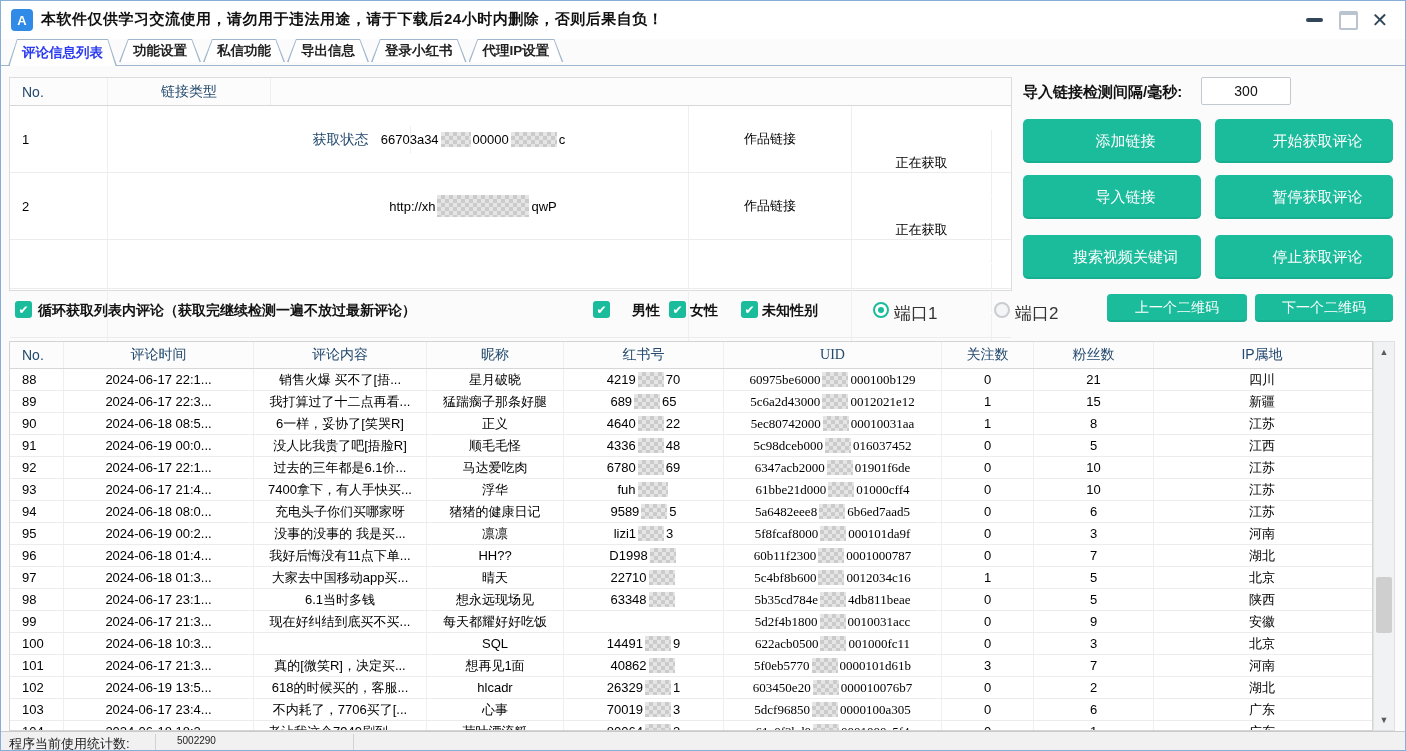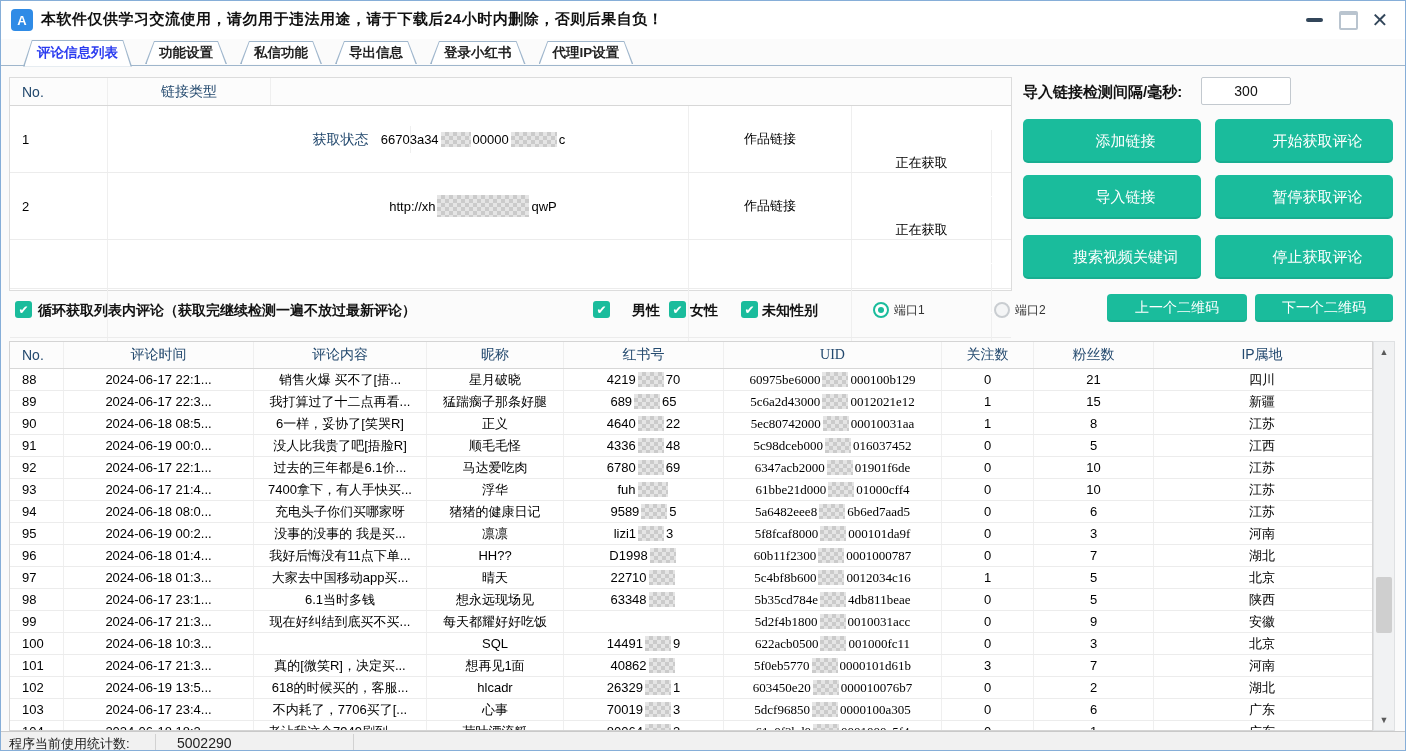--- a/index.html
+++ b/index.html
@@ -8,21 +8,21 @@
   .titlebar{position:absolute;left:0;top:0;width:100%;height:38px;background:#fff;}
   .appicon{position:absolute;left:10px;top:8px;width:22px;height:22px;background:#2f8be6;border-radius:4px;color:#fff;
     font-size:13px;font-weight:bold;display:flex;align-items:center;justify-content:center;}
   .apptitle{position:absolute;left:40px;top:9px;font-size:15px;font-weight:bold;color:#111;letter-spacing:.5px;}
   .winbtn{position:absolute;top:7px;width:26px;height:24px;display:flex;align-items:center;justify-content:center;cursor:pointer;}
   .btn-min{right:78px;} .btn-max{right:44px;} .btn-close{right:12px;}
   .glyph-min{width:17px;height:4px;background:#32465a;border-radius:2px;}
   .glyph-max{width:15px;height:13px;border:2px solid #b9c4cf;border-top-width:4px;border-radius:2px;background:#fff;}
   .glyph-close{font-size:20px;font-weight:bold;color:#32465a;line-height:1;}
   
-  .tabstrip{position:absolute;left:0;top:38px;width:100%;height:27px;display:flex;align-items:center;padding-left:22px;box-sizing:border-box;gap:11px;}
+  .tabstrip{position:absolute;left:0;top:38px;width:100%;height:27px;display:flex;align-items:flex-start;padding-left:7px;box-sizing:border-box;}
   .tabline{position:absolute;left:0;bottom:0;width:100%;height:1px;background:#9fb6cc;}
   .tab{position:relative;height:23px;padding:0 14px;margin-right:2px;display:flex;align-items:center;justify-content:center;cursor:pointer;z-index:1;}
   .tab::before{content:"";position:absolute;inset:0;background:#9fb6cc;clip-path:polygon(9px 0,calc(100% - 9px) 0,100% 100%,0 100%);}
   .tab::after{content:"";position:absolute;inset:1px 1.5px 0 1.5px;background:#fff;clip-path:polygon(8px 0,calc(100% - 8px) 0,100% 100%,0 100%);}
   .tab span{position:relative;z-index:2;font-size:13.5px;font-weight:600;color:#222;white-space:nowrap;}
   .tab.active{height:27px;margin-bottom:-1px;z-index:3;}
   .tab.active span{color:#2b3cf0;font-weight:700;}
   
   .linktable{position:absolute;left:8px;top:76px;width:1003px;height:214px;background:#fff;border:1px solid #dcdcdc;box-sizing:border-box;display:flex;flex-direction:column;}
   .lt-head{display:flex;height:27px;border-bottom:1px solid #d7d7d7;background:#fcfcfc;}
@@ -45,21 +45,21 @@
   .bigbtn{width:178px;height:44px;padding-left:33px;}
   .qrbtn{height:28px;font-size:14px;border-radius:4px;}
   
   .cb{position:absolute;width:17px;height:17px;background:#1abc9c;border-radius:3px;display:flex;align-items:center;justify-content:center;cursor:pointer;}
   .cb span{color:#fff;font-size:12px;line-height:1;}
   .cb-label{position:absolute;font-size:14px;font-weight:bold;color:#111;white-space:nowrap;cursor:default;}
   .radio{position:absolute;width:16px;height:16px;border-radius:50%;box-sizing:border-box;cursor:pointer;}
   .radio.sel{border:2px solid #1abc9c;background:#fff;}
   .radio.sel::after{content:"";position:absolute;left:3px;top:3px;width:6px;height:6px;border-radius:50%;background:#1abc9c;}
   .radio.unsel{border:2px solid #c9cdd1;background:#f4f5f6;}
-  .radio-label{position:absolute;font-size:12px;color:#333;white-space:nowrap;cursor:default;}
+  .radio-label{position:absolute;font-size:17px;color:#333;white-space:nowrap;cursor:default;}
   
   .ctable{position:absolute;left:8px;top:340px;width:1364px;height:390px;background:#fff;border:1px solid #d4d4d4;box-sizing:border-box;overflow:hidden;}
   .ct-head{display:flex;height:26px;border-bottom:1px solid #d7d7d7;background:#fcfcfc;}
   .ct-head .cell{font-size:14px;color:#23496e;}
   .crow{display:flex;height:21px;border-bottom:1px solid #ececec;}
   .c-no{width:54px;justify-content:flex-start;padding-left:12px;}
   .c-time{width:190px;}
   .c-content{width:173px;}
   .c-nick{width:137px;}
   .c-rid{width:160px;}
@@ -69,21 +69,21 @@
   .c-ip{width:216px;}
   
   .vscroll{position:absolute;left:1372px;top:340px;width:22px;height:390px;background:#f1f2f3;border:1px solid #dfe1e3;box-sizing:border-box;}
   .sarrow{position:absolute;left:0;width:20px;height:20px;display:flex;align-items:center;justify-content:center;font-size:9px;color:#5a5a5a;cursor:pointer;}
   .sarrow.up{top:0;} .sarrow.down{bottom:0;}
   .sthumb{position:absolute;left:2px;top:235px;width:16px;height:56px;background:#cfcfcf;border-radius:2px;cursor:pointer;}
   
   .statusbar{position:absolute;left:0;top:730px;width:100%;height:21px;background:#f1f1f1;border-top:1px solid #c9c9c9;box-sizing:border-box;}
   .sb-label{position:absolute;left:8px;top:3px;font-size:13px;color:#222;}
   .sb-div{position:absolute;top:2px;width:1px;height:16px;background:#d2d2d2;}
-  .sb-value{position:absolute;left:176px;top:3px;font-size:14px;color:#222;text-align:center;}
+  .sb-value{position:absolute;left:176px;top:3px;font-size:10px;color:#222;text-align:center;}
   
   .mosaic{display:inline-block;height:15px;vertical-align:-3px;margin:0 2px;opacity:.9;
     background-image:linear-gradient(45deg,#c6c6c6 25%,transparent 25%,transparent 75%,#c6c6c6 75%),
                      linear-gradient(45deg,#c6c6c6 25%,#e3e3e3 25%,#e3e3e3 75%,#c6c6c6 75%);
     background-size:8px 8px;background-position:0 0,4px 4px;}
   .mosaic.tall{height:22px;vertical-align:-6px;}
 </style>
 </head>
 <body>
 

